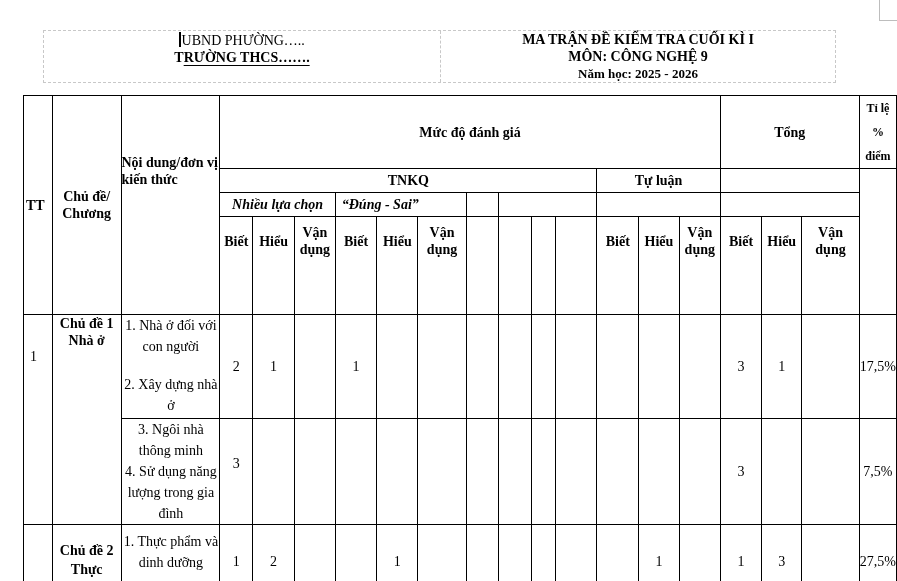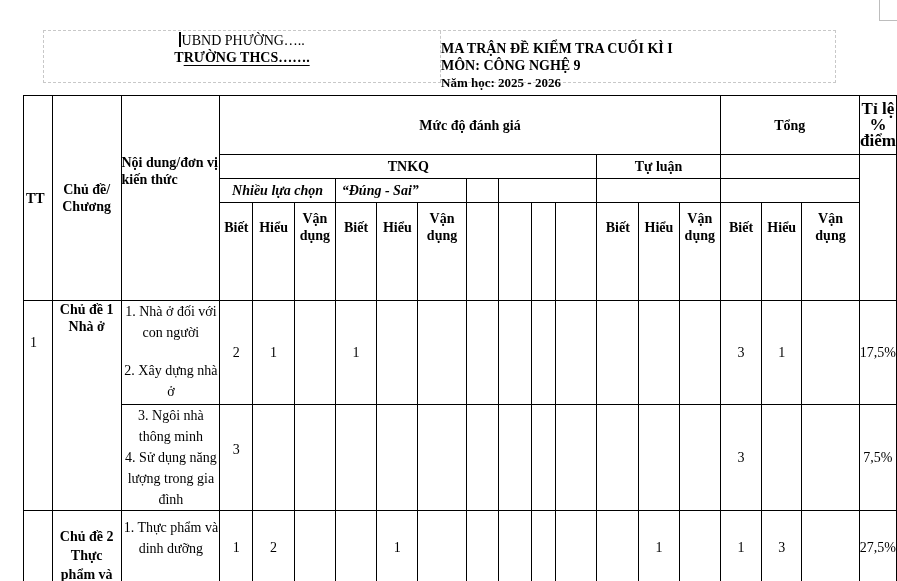--- a/index.html
+++ b/index.html
@@ -13,21 +13,21 @@
   }
   .header-box {
     position: absolute; left: 43px; top: 30px; width: 791px; height: 51px;
     border: 1px dashed #c8c8c8; display: flex;
   }
   .header-left {
     width: 396px; border-right: 1px dashed #c8c8c8; text-align: center;
     font-size: 14px; line-height: 17px; padding-top: 1px;
   }
   .header-right {
-    flex: 1; text-align: left; font-size: 14px; line-height: 17px; font-weight: bold; padding-top: 0px; margin-top: 9px;
+    flex: 1; text-align: center; font-size: 14px; line-height: 17px; font-weight: bold; padding-top: 0px;
   }
   .cursor { display: inline-block; width: 1.5px; height: 15px; background: #000; vertical-align: -2px; margin-right: 1px; }
   .u { text-decoration: underline; text-underline-offset: 3px; }
   .hdr-line { white-space: nowrap; }
 
   table.matrix {
     position: absolute; left: 23px; top: 95px;
     border-collapse: collapse; table-layout: fixed;
     font-size: 14px;
   }
@@ -82,21 +82,21 @@
     <col style="width:58px">
   </colgroup>
 
   <tbody>
       <tr style="height:59px">
     <td rowspan="4" class="b left" style="padding-left:2px">TT</td>
     <td rowspan="4" class="b">Chủ đề/ Chương</td>
     <td rowspan="4" class="b left top" style="vertical-align:top;padding-top:58px">Nội dung/đơn vị kiến thức</td>
     <td colspan="13" class="b">Mức độ đánh giá</td>
     <td colspan="3" class="b">Tổng</td>
-    <td class="b" style="font-size:17px;line-height:16px">Tỉ lệ % điểm</td>
+    <td class="b" style="font-size:12px;line-height:24px">Tỉ lệ % điểm</td>
   </tr>
 
   <tr style="height:24px">
     <td colspan="10" class="b">TNKQ</td>
     <td colspan="3" class="b">Tự luận</td>
     <td colspan="3"></td>
     <td rowspan="3"></td>
   </tr>
 
   <tr style="height:24px">

